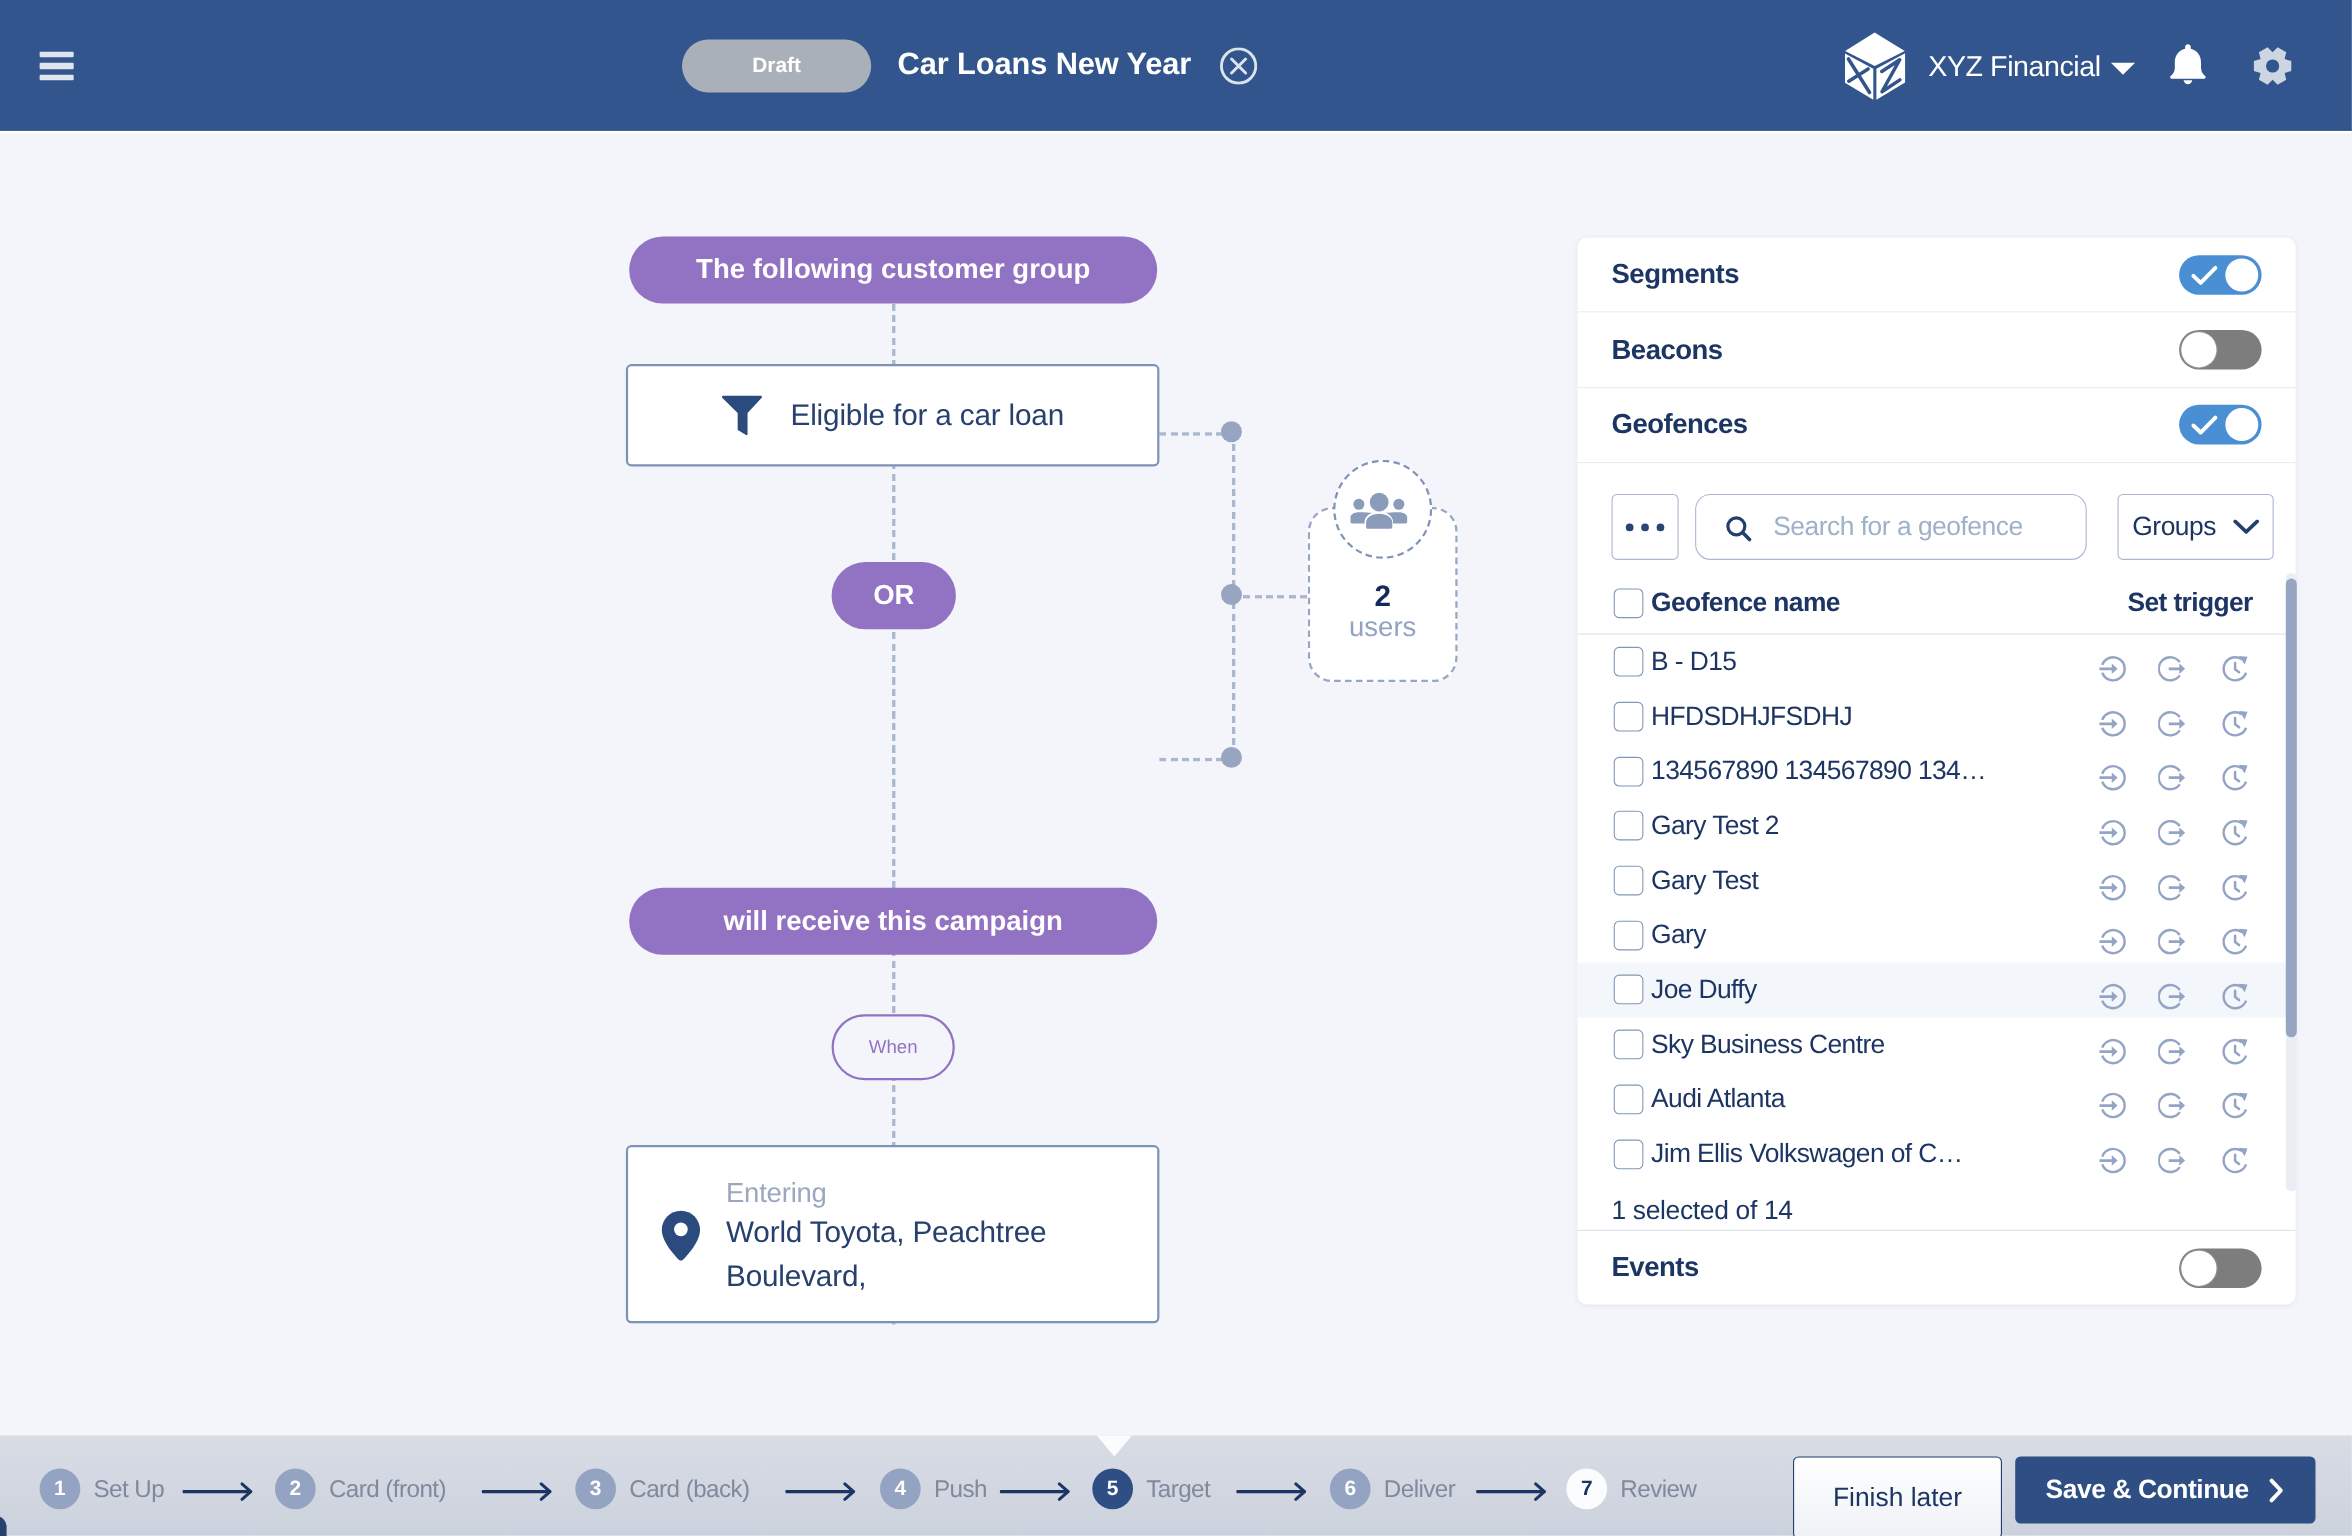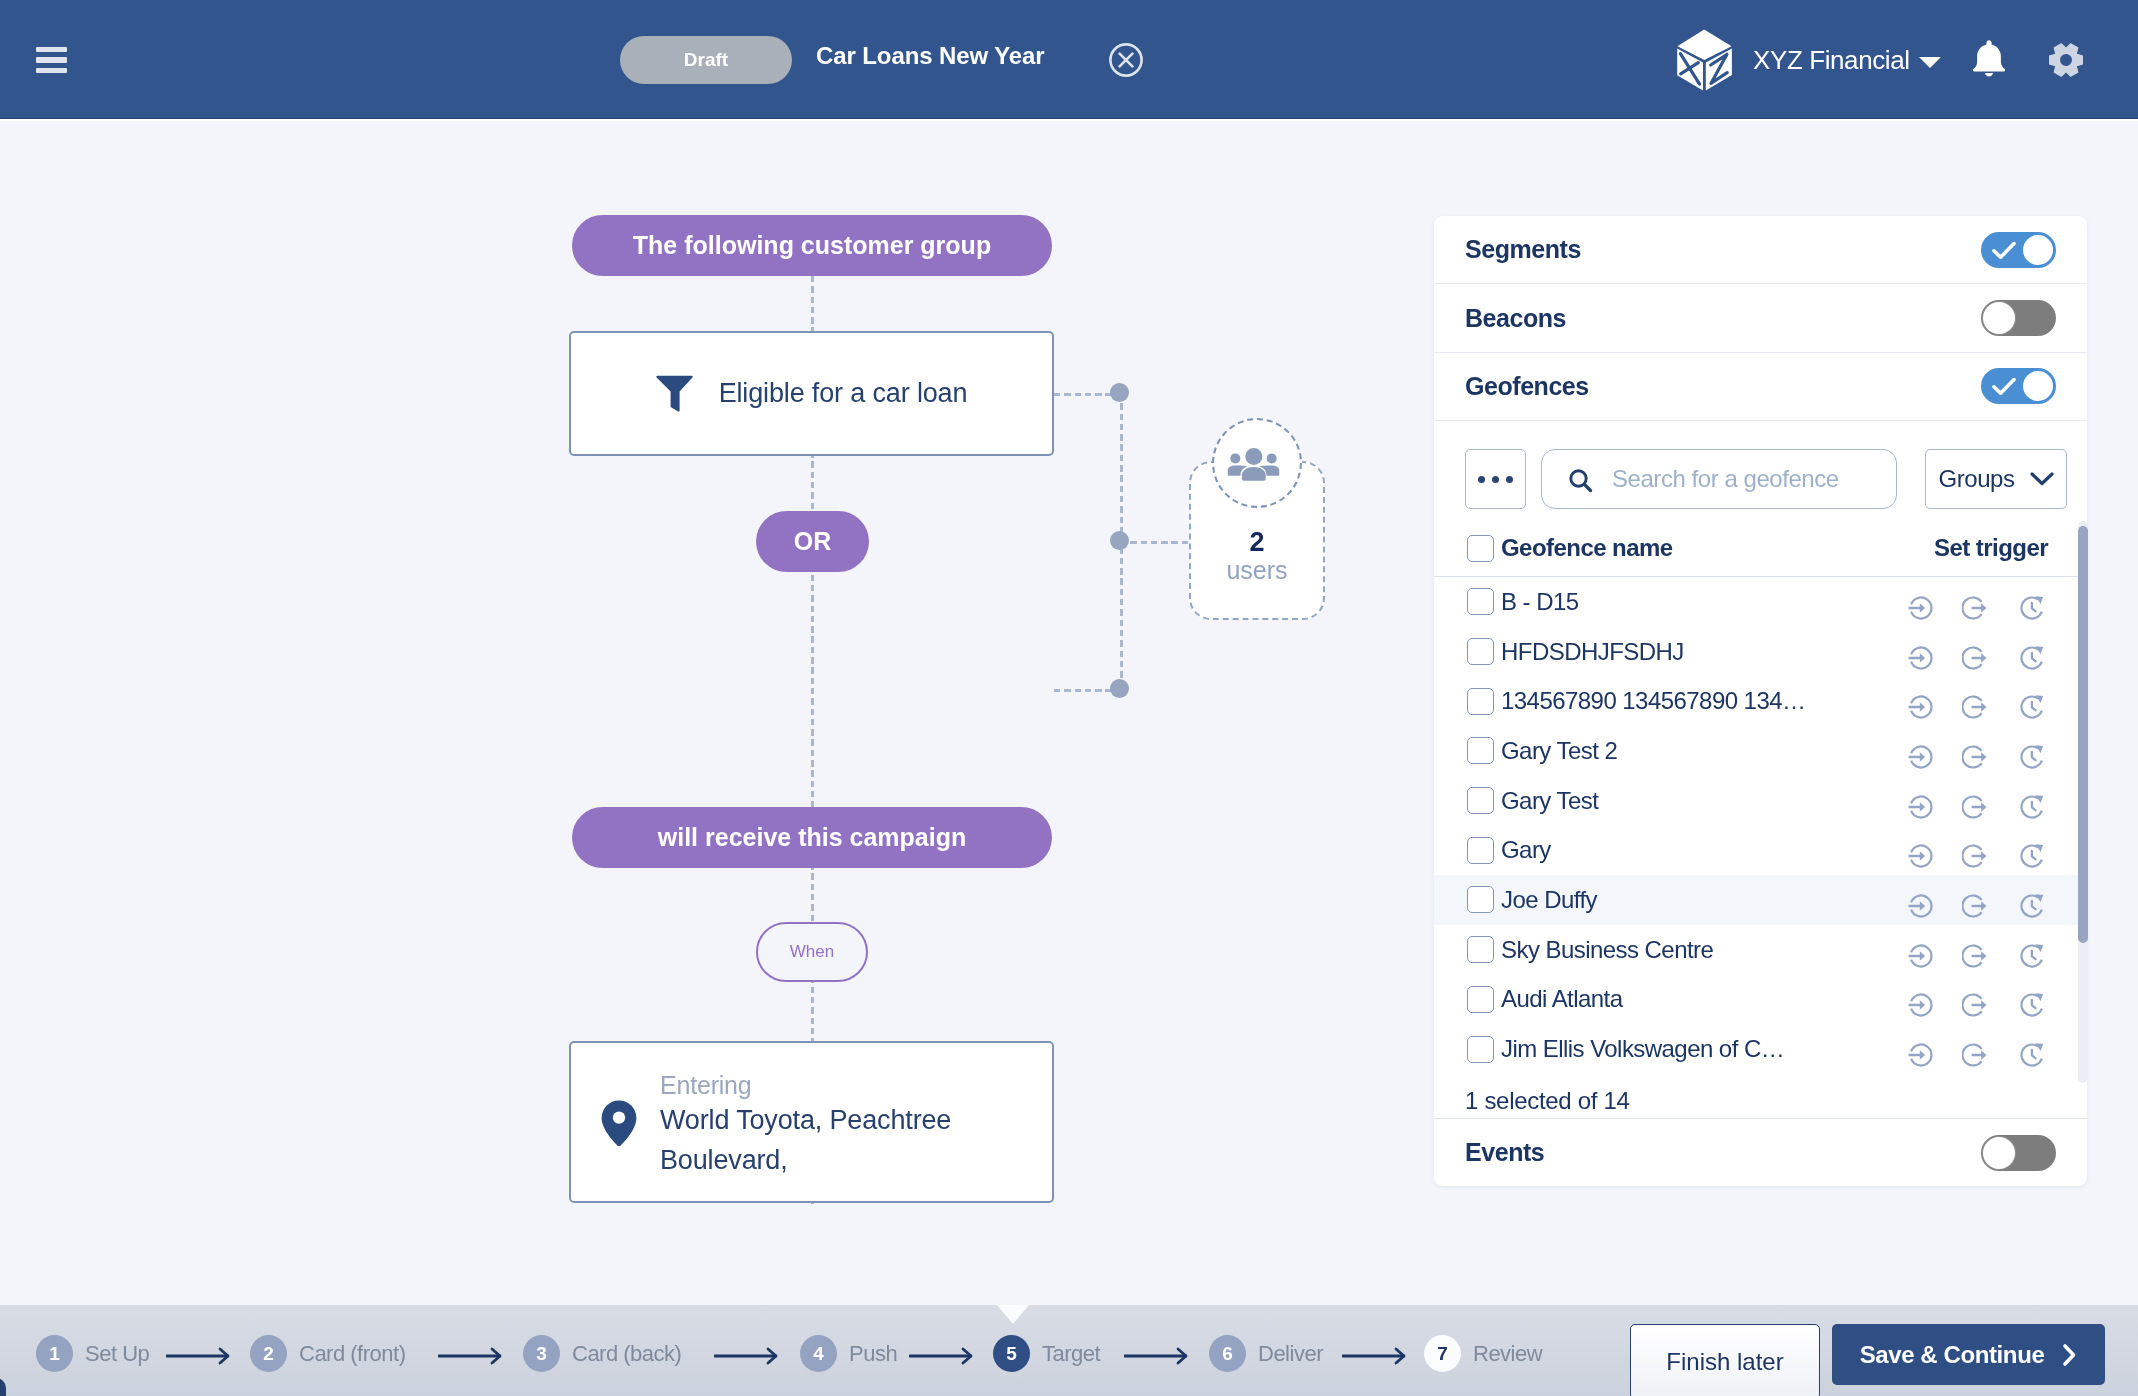--- a/index.html
+++ b/index.html
@@ -9,21 +9,21 @@
 
   
   .topbar{position:absolute;left:0;top:0;width:2138px;height:119px;background:#31558c;
     border-bottom:1px solid #27406e;}
   .topline{position:absolute;left:0;top:119px;width:2138px;height:2px;background:#ffffff;z-index:2;}
   .hamburger{position:absolute;left:36px;top:47px;width:31px;height:26px;}
   .hamburger i{display:block;height:5.2px;background:#dfe4ee;border-radius:1px;margin-bottom:5.2px;}
   .hamburger i:last-child{margin-bottom:0;}
   .draft-pill{position:absolute;left:620px;top:36px;width:172px;height:48px;background:#aab0b9;
     border-radius:24px;color:#fff;font-size:19px;font-weight:700;display:flex;align-items:center;justify-content:center;}
-  .camp-title{position:absolute;left:816px;top:42px;font-size:24px;font-weight:700;color:#fff;letter-spacing:-0.1px;}
+  .camp-title{position:absolute;left:816px;top:42px;font-size:28px;font-weight:700;color:#fff;letter-spacing:-0.1px;}
   .close-btn{position:absolute;left:1109px;top:43px;width:34px;height:34px;}
   .brandwrap{position:absolute;left:1677px;top:29px;display:flex;align-items:center;}
   .brandlogo{width:56px;height:62px;margin-right:20px;}
   .brandname{font-size:26px;color:#fff;font-weight:400;letter-spacing:-0.4px;}
   .caret-dn{width:0;height:0;border-left:11.5px solid transparent;border-right:11.5px solid transparent;
     border-top:11px solid #fff;margin-left:9px;margin-top:4px;}
   .bell-btn{position:absolute;left:1971px;top:39px;width:36px;height:38px;}
   .gear-btn{position:absolute;left:2048px;top:42px;width:36px;height:36px;}
 
   
@@ -165,21 +165,21 @@
     </svg>
   </div>
 </div>
 
 <div class="canvas">
 
   <div class="dash-v" style="left:811px;top:157px;height:928px;"></div>
 
   <div class="pill" style="left:572px;top:96px;width:480px;height:61px;">The following customer group</div>
 
-  <div class="node" style="left:569px;top:212px;width:485px;height:125px;">
+  <div class="node" style="left:569px;top:212px;width:485px;height:93px;">
     <span class="ficon">
       <svg width="37" height="37" viewBox="0 0 37 37" style="display:block">
           <path d="M1.3 0.8h34.4a1.0 1.0 0 0 1 .74 1.68L23.6 16.4v19.3a0.9 0.9 0 0 1-1.36.78l-7.2-4.3a0.9 0.9 0 0 1-.44-.78V16.4L0.56 2.48A1.0 1.0 0 0 1 1.3 0.8z" fill="#2b4a7e"></path>
         </svg>
     </span>
     <span class="ntext">Eligible for a car loan</span>
   </div>
 
   <div class="pill" style="left:756px;top:392px;width:113px;height:61px;">OR</div>
 

